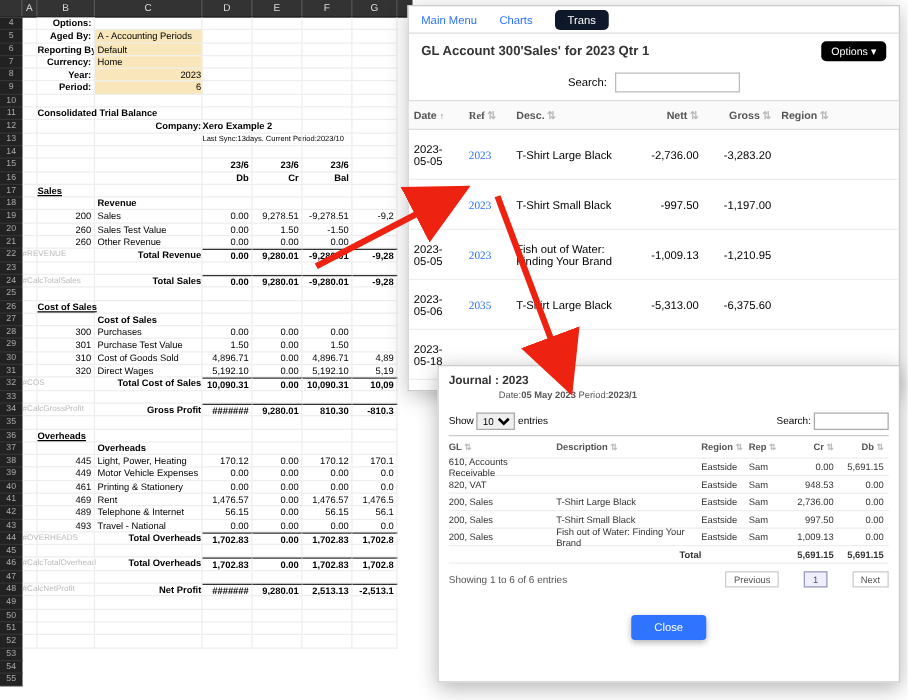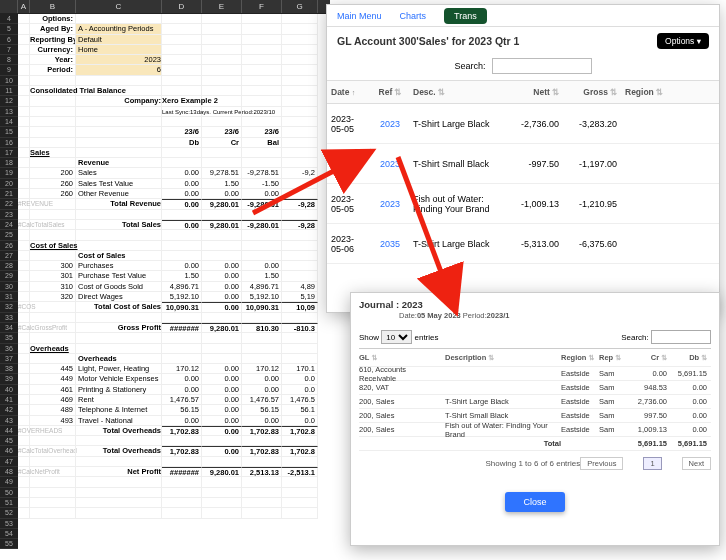--- a/index.html
+++ b/index.html
@@ -73,33 +73,33 @@
     box-shadow: 0 4px 16px rgba(0,0,0,.25);
   }
   .tp-nav {
     display:flex; align-items:center;
     height:22px;
     border-bottom:1px solid #ddd;
     padding:0 10px;
     gap:18px;
   }
   .tp-nav a { color:#2970ff; font-size:9px; cursor:pointer;}
-  .tp-nav .active { background:#14532d; color:#fff; padding:3px 10px; border-radius:4px;}
+  .tp-nav .active { background:#0f172a; color:#fff; padding:3px 10px; border-radius:4px;}
   .tp-titlebar{display:flex;align-items:center;justify-content:space-between;padding:6px 10px;}
   .tp-title{font-size:10.5px;font-weight:600;color:#333;}
   .opt-btn{background:#000000;color:#fff;font-size:8.5px;border:none;padding:3px 8px;border-radius:4px;cursor:pointer;}
   .tp-search{display:flex;align-items:center;justify-content:center;gap:6px;padding:3px 0 6px;}
   .tp-search input{border:1px solid #bbb;height:16px;width:100px;font-size:8.5px;padding:0 4px;}
   .tp-table{width:100%;}
   .tp-th,.tp-td{display:inline-block;height:auto;vertical-align:top;padding:6px 4px;}
   .tp-header{display:flex;border-top:1px solid #ddd;border-bottom:1px solid #ddd;background:#fafafa;}
   .tp-header .tp-th{font-weight:600;color:#555;position:relative;font-size:8.5px;}
   .sort-icon{color:#bbb;margin-left:2px;}
   .tp-row{display:flex;border-bottom:1px solid #eee;height:40px;align-items:center;}
-  .w-date{width:44px;} .w-ref{width:38px;text-align:center;} .w-desc{width:96px;}
+  .w-date{width:44px;} .w-ref{width:38px;font-family:Liberation Serif, serif;} .w-desc{width:96px;}
   .w-nett{width:58px;text-align:right;} .w-gross{width:58px;text-align:right;} .w-region{width:60px;}
   .tp-row .link{color:#2970ff;cursor:pointer;}
   .up-arrow{color:#888;font-size:7px;}
 
   
   .journal-panel{
     position:absolute;
     top:292px; left:350px;
     width:370px;
     height:254px;
@@ -115,21 +115,21 @@
   .jp-controls select{border:1px solid #aaa;font-size:8px;height:14px;}
   .jp-controls input{border:1px solid #aaa;height:14px;width:60px;font-size:8px;padding:0 3px;}
   .jp-table{margin-top:4px;border-top:1px solid #ccc;}
   .jp-header,.jp-row{display:flex;font-size:7.5px;border-bottom:1px solid #eee;}
   .jp-header{font-weight:600;color:#555;height:18px;align-items:center;}
   .jp-row{height:14px;align-items:center;color:#333;}
   .jw-gl{width:86px;} .jw-desc{width:116px;} .jw-region{width:38px;} .jw-rep{width:28px;}
   .jw-cr{width:40px;text-align:right;} .jw-db{width:40px;text-align:right;}
   .jp-header .sort-icon{font-size:7px;}
   .jp-total{font-weight:600;text-align:right;}
-  .jp-footer{display:flex;justify-content:flex-end;align-items:center;margin-top:6px;font-size:8px;color:#555;}
+  .jp-footer{display:flex;justify-content:space-between;align-items:center;margin-top:6px;font-size:8px;color:#555;}
   .pager{display:flex;gap:20px;align-items:center;}
   .pager .pg{border:1px solid #ccc;padding:1px 6px;font-size:7.5px;cursor:pointer;}
   .pager .pg.active{background:#eef;border-color:#99b;}
   .close-wrap{text-align:center;margin-top:22px;}
   .close-btn{background:#2f74ff;color:#fff;border:none;padding:5px 18px;border-radius:3px;font-size:9px;cursor:pointer;box-shadow:0 2px 5px rgba(0,0,0,.3);}
 
   
   .arrows{position:absolute;top:0;left:0;pointer-events:none;}
 </style>
 </head>
@@ -732,20 +732,28 @@
           <div class="tp-td w-region"></div>
         </div>
         <div class="tp-row">
           <div class="tp-td w-date">2023-05-06</div>
           <div class="tp-td w-ref"><span class="link">2035</span></div>
           <div class="tp-td w-desc">T-Shirt Large Black</div>
           <div class="tp-td w-nett">-5,313.00</div>
           <div class="tp-td w-gross">-6,375.60</div>
           <div class="tp-td w-region"></div>
         </div>
+        <div class="tp-row">
+          <div class="tp-td w-date">2023-05-18</div>
+          <div class="tp-td w-ref"><span class="link"></span></div>
+          <div class="tp-td w-desc"></div>
+          <div class="tp-td w-nett"></div>
+          <div class="tp-td w-gross"></div>
+          <div class="tp-td w-region"></div>
+        </div>
       </div>
   </div>
 </div>
 
 <div class="journal-panel">
   <div class="jp-title">Journal : 2023</div>
   <div class="jp-sub">
     <span>Date:</span><b>05 May 2023</b>
     <span>Period:</span><b>2023/1</b>
   </div>

